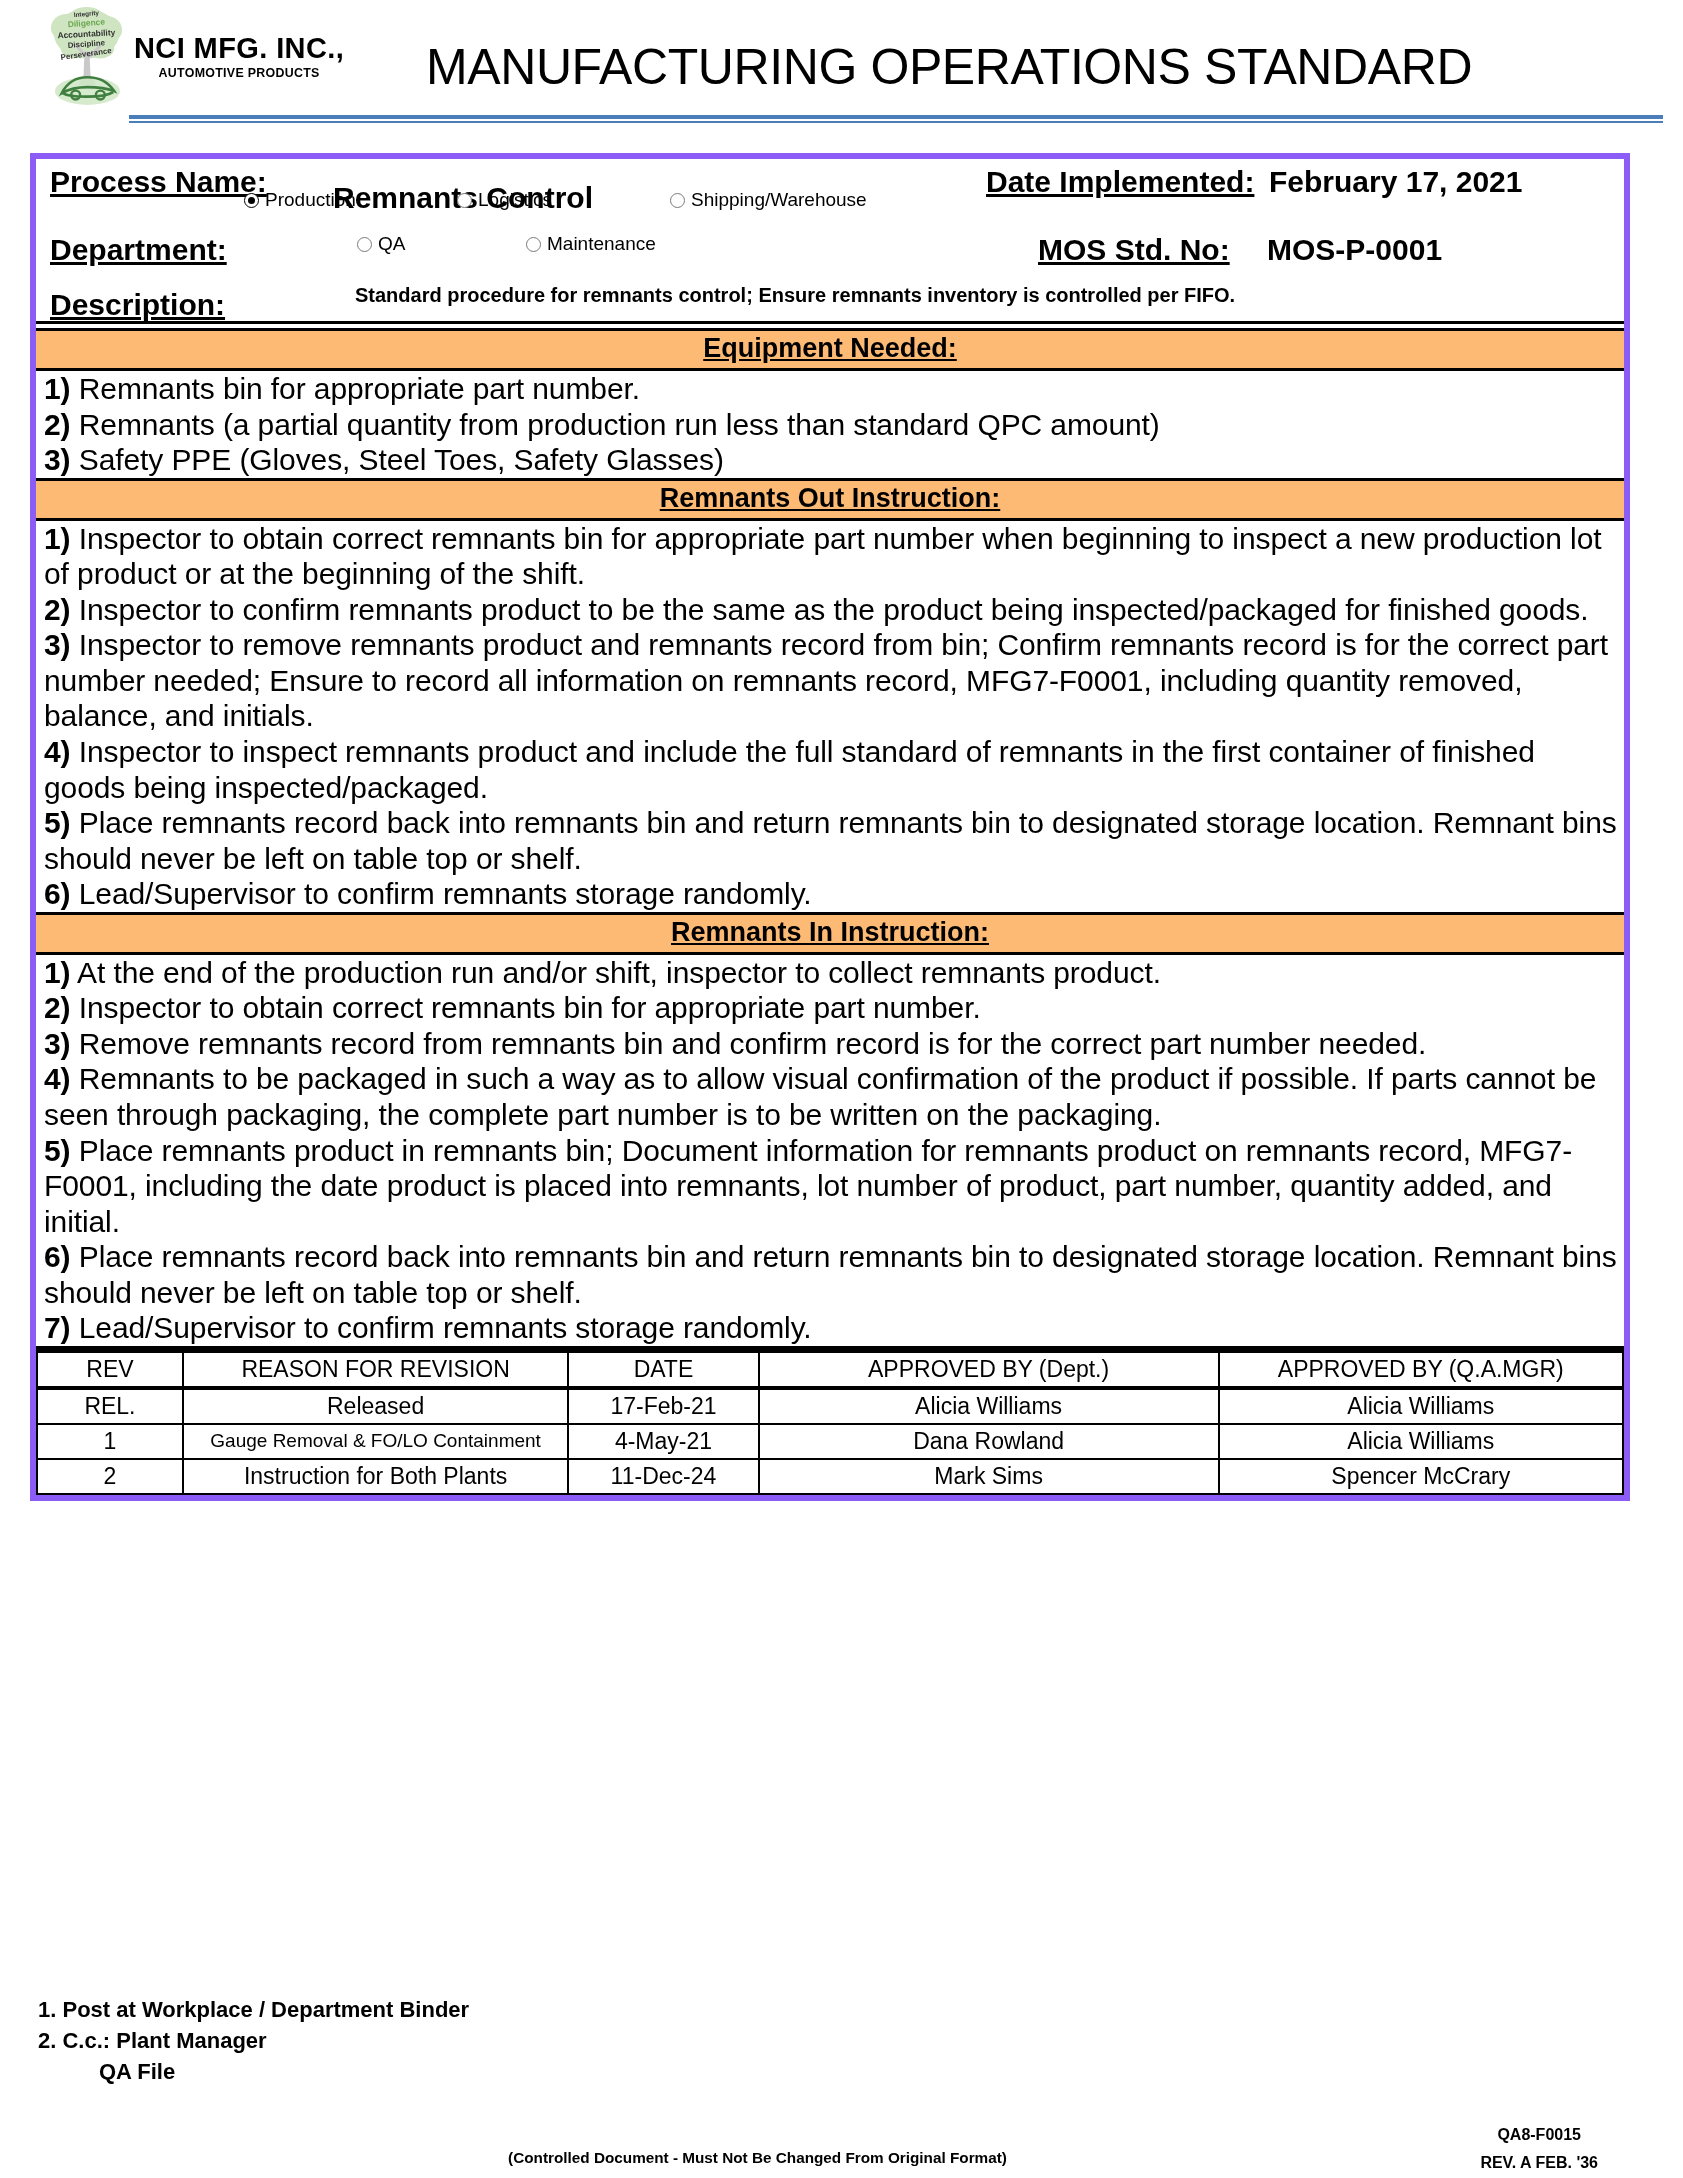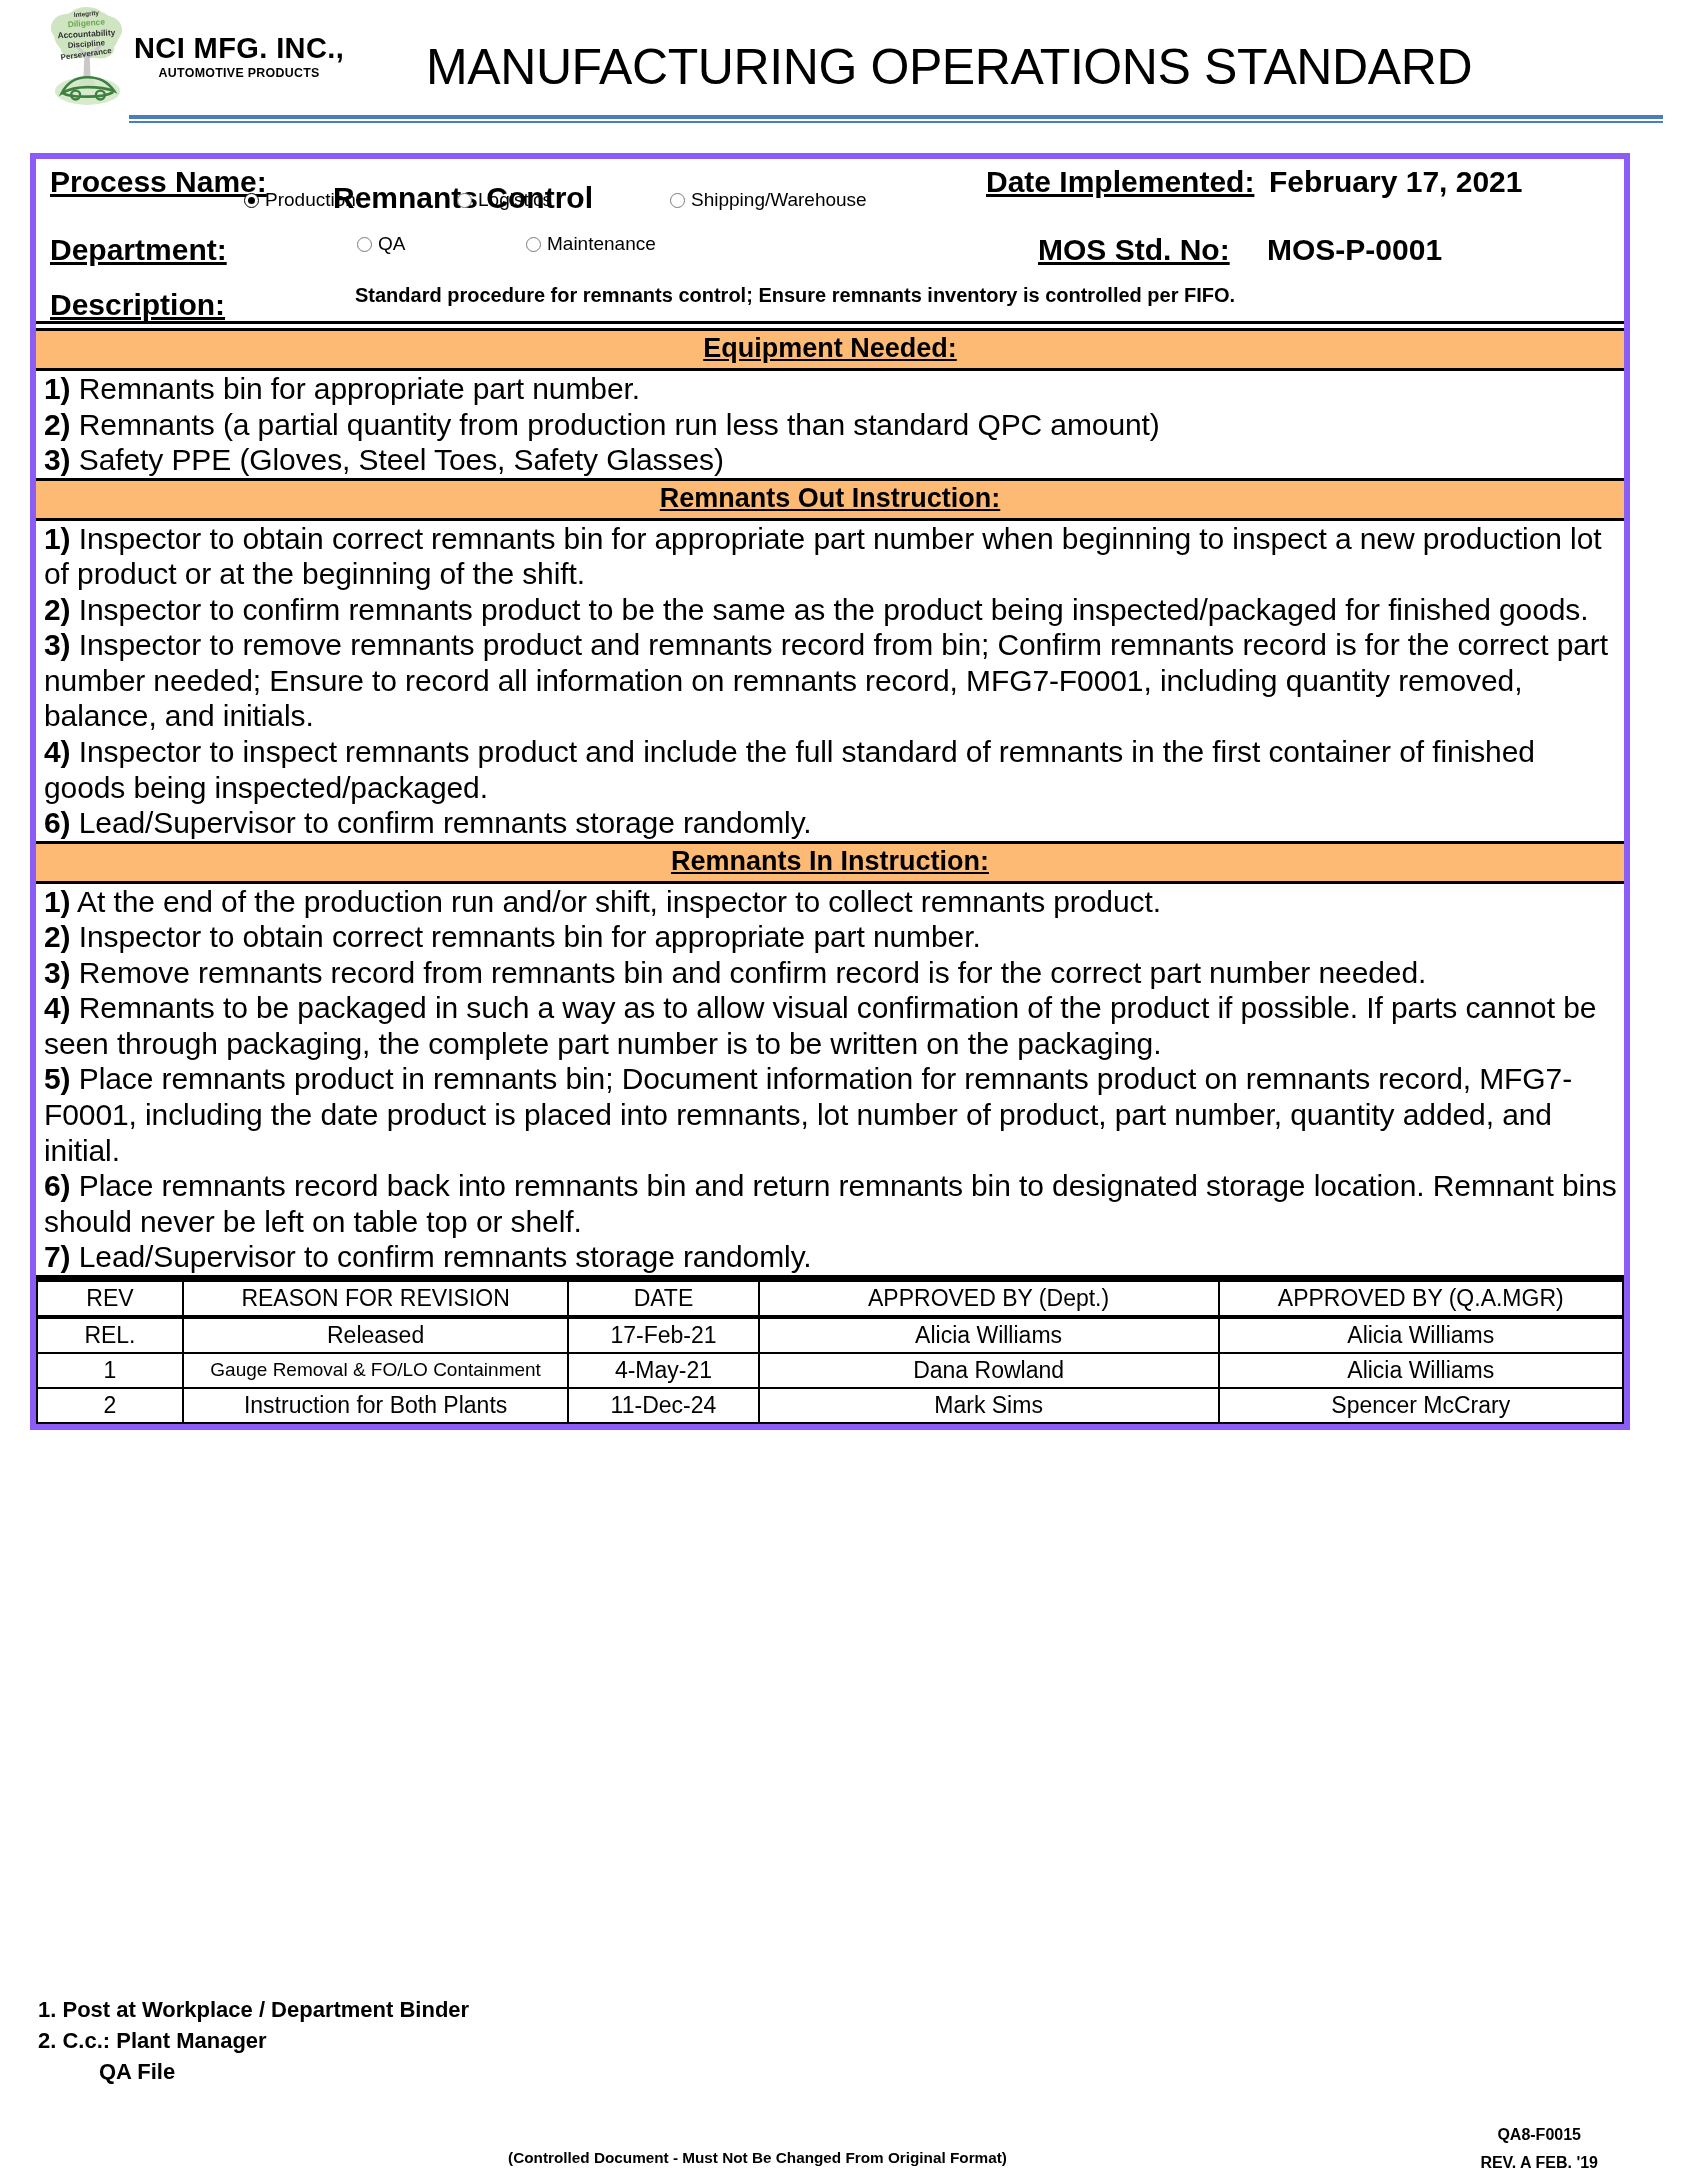--- a/index.html
+++ b/index.html
@@ -375,20 +375,21 @@
   </div>
 
   <div class="sec-banner">
     <span>Remnants Out Instruction:</span>
   </div>
   <div class="sec-body">
     <p class="step"><b>1)</b> <span>Inspector to obtain correct remnants bin for appropriate part number when beginning to inspect a new production lot of product or at the beginning of the shift.</span></p>
     <p class="step"><b>2)</b> <span>Inspector to confirm remnants product to be the same as the product being inspected/packaged for finished goods.</span></p>
     <p class="step"><b>3)</b> <span>Inspector to remove remnants product and remnants record from bin; Confirm remnants record is for the correct part number needed; Ensure to record all information on remnants record, MFG7-F0001, including quantity removed, balance, and initials.</span></p>
     <p class="step"><b>4)</b> <span>Inspector to inspect remnants product and include the full standard of remnants in the first container of finished goods being inspected/packaged.</span></p>
+    <p class="step"><b>5)</b> <span>Place remnants record back into remnants bin and return remnants bin to designated storage location. Remnant bins should never be left on table top or shelf.</span></p>
     <p class="step"><b>6)</b> <span>Lead/Supervisor to confirm remnants storage randomly.</span></p>
   </div>
 
   <div class="sec-banner">
     <span>Remnants In Instruction:</span>
   </div>
   <div class="sec-body">
     <p class="step"><b>1)</b> <span>At the end of the production run and/or shift, inspector to collect remnants product.</span></p>
     <p class="step"><b>2)</b> <span>Inspector to obtain correct remnants bin for appropriate part number.</span></p>
     <p class="step"><b>3)</b> <span>Remove remnants record from remnants bin and confirm record is for the correct part number needed.</span></p>
@@ -447,16 +448,16 @@
 <div class="notes">
   <div>1. Post at Workplace / Department Binder</div>
   <div>2. C.c.: Plant Manager</div>
   <div class="indent">QA File</div>
 </div>
 
 <div class="footer">
   <div class="footer-center">(Controlled Document - Must Not Be Changed From Original Format)</div>
   <div class="footer-right">
     <div>QA8-F0015</div>
-    <div>REV. A FEB. '19</div>
+    <div>REV. A FEB. '36</div>
   </div>
 </div>
 
 
 </body></html>

